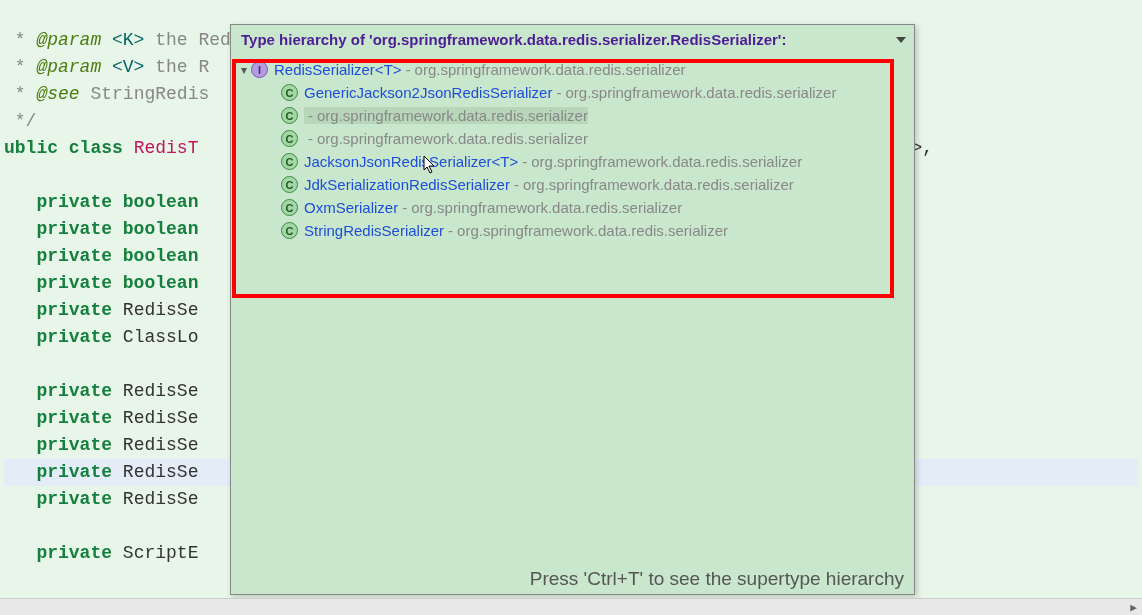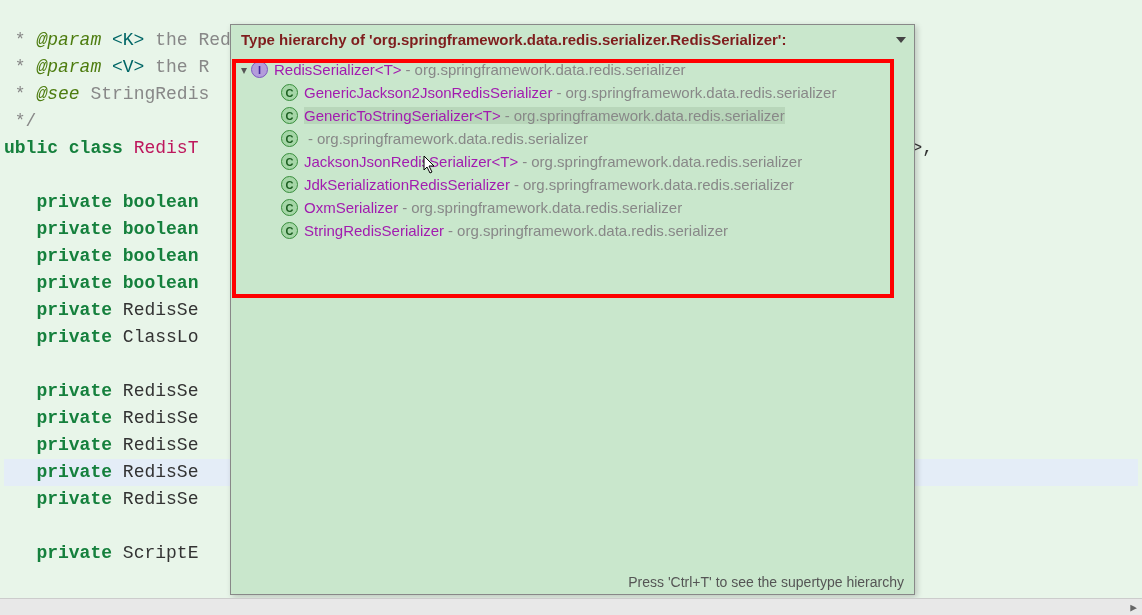--- a/index.html
+++ b/index.html
@@ -36,21 +36,21 @@
       height: 571px;
       background: #c9e7cc;
       border: 1px solid #888;
       box-shadow: 2px 2px 6px rgba(0,0,0,0.2);
       font-family: "Segoe UI", Tahoma, sans-serif;
       font-size: 15px;
     }
     .popup-title {
       padding: 6px 10px;
       font-weight: bold;
-      color: #7f1d1d;
+      color: #4c1d95;
       position: relative;
       font-size: 15px;
     }
     .dropdown-icon {
       position: absolute;
       right: 8px;
       top: 12px;
       width: 0; height: 0;
       border-left: 5px solid transparent;
       border-right: 5px solid transparent;
@@ -111,29 +111,29 @@
       border: 1px solid #388e3c;
       display: inline-flex;
       align-items: center;
       justify-content: center;
       font-size: 11px;
       font-weight: bold;
       color: #1b5e20;
       margin-right: 6px;
       flex-shrink: 0;
     }
-    .name { color: #a21caf; }
+    .name { color: #1d4ed8; }
     .sep { color: #888; padding: 0 4px; }
     .pkg { color: #888; }
     .popup-footer {
       position: absolute;
       bottom: 0;
       right: 0;
       padding: 4px 10px;
-      font-size: 14px;
+      font-size: 19px;
       color: #555;
       font-family: "Segoe UI", Tahoma, sans-serif;
     }
     .scrollbar-bottom {
       position: absolute;
       bottom: 0;
       left: 0;
       right: 0;
       height: 17px;
       background: #e8e8e8;
@@ -203,21 +203,20 @@
     <div class="tree-row indent1">
       <span class="expander"></span>
       <span class="icon-class">C</span>
       <span class="name">GenericJackson2JsonRedisSerializer</span>
       <span class="sep">-</span>
       <span class="pkg">org.springframework.data.redis.serializer</span>
     </div>
     <div class="tree-row indent1 selected">
       <span class="expander"></span>
       <span class="icon-class">C</span>
-      <span class="name">GenericToStringSerializer&lt;T&gt;</span>
       <span class="sep">-</span>
       <span class="pkg">org.springframework.data.redis.serializer</span>
     </div>
     <div class="tree-row indent1">
       <span class="expander"></span>
       <span class="icon-class">C</span>
       <span class="sep">-</span>
       <span class="pkg">org.springframework.data.redis.serializer</span>
     </div>
     <div class="tree-row indent1">

